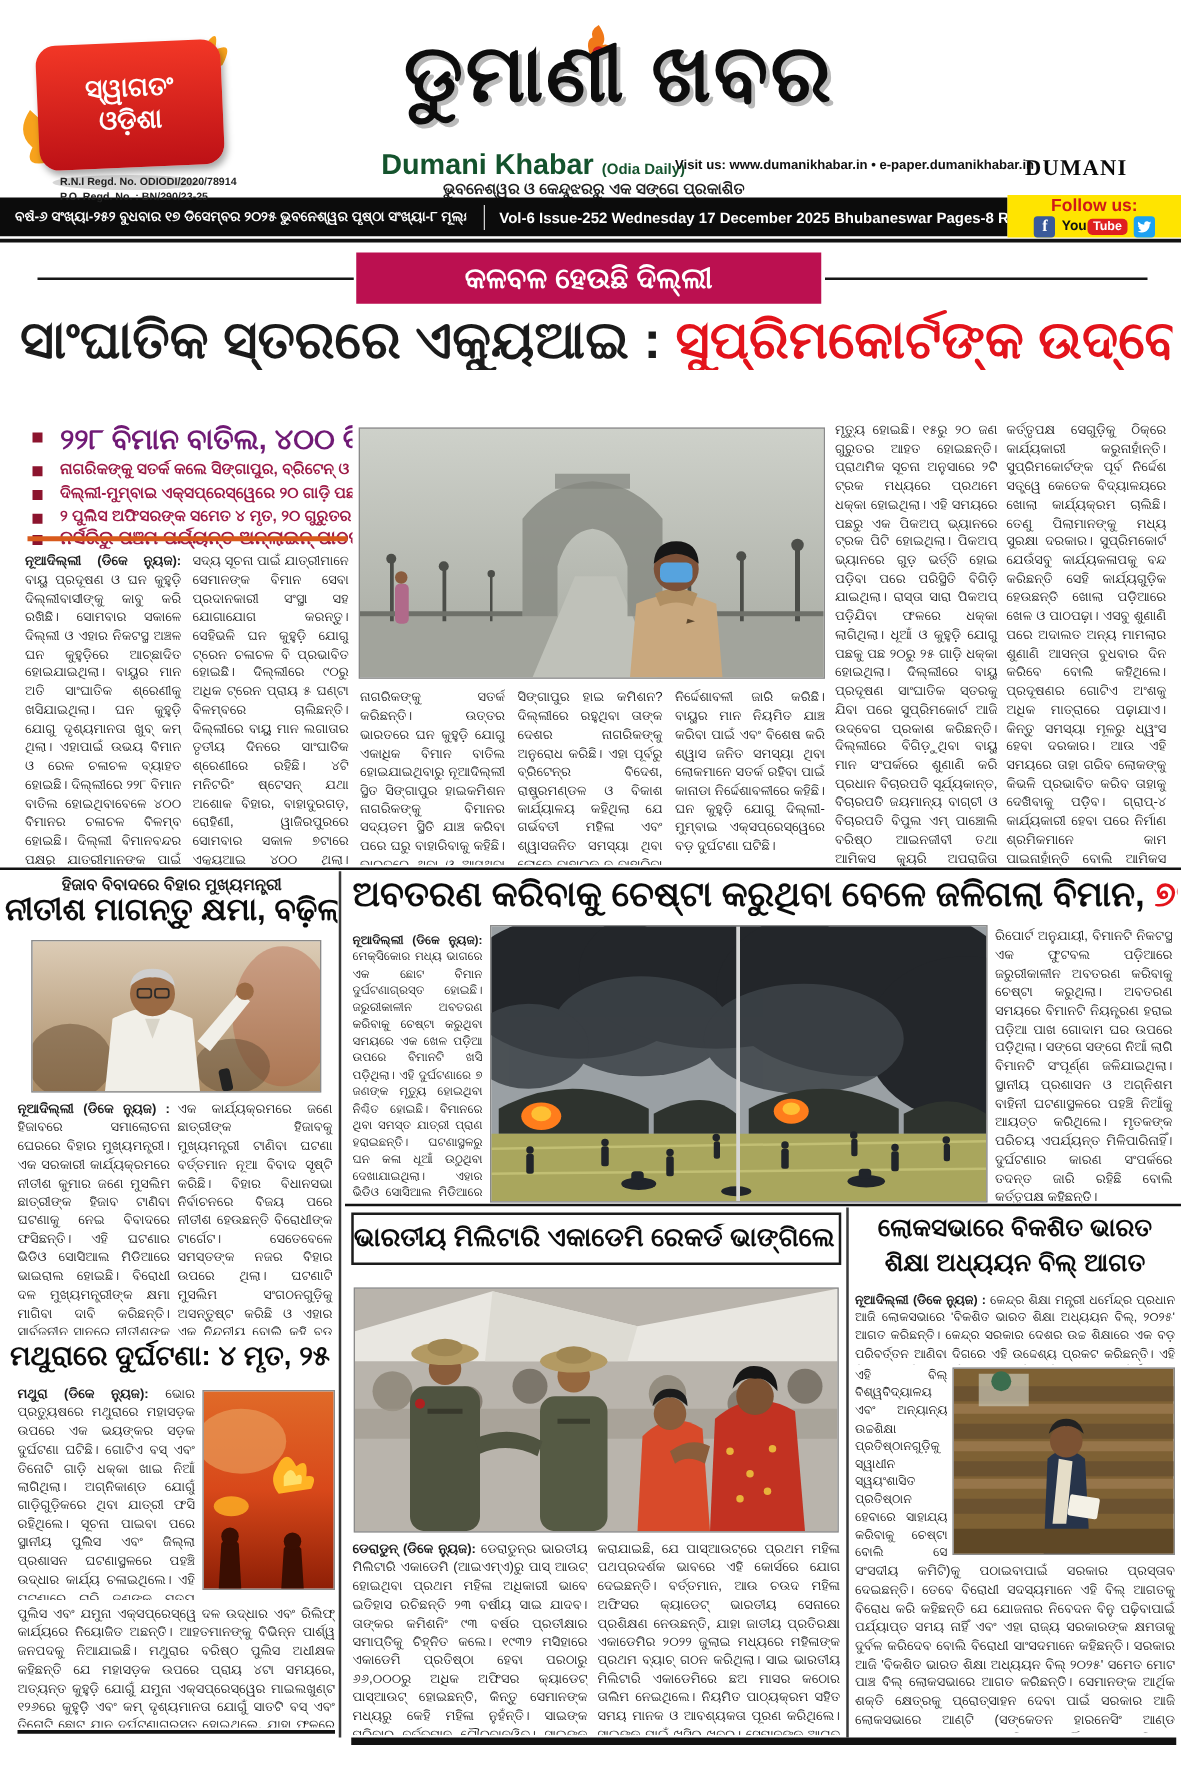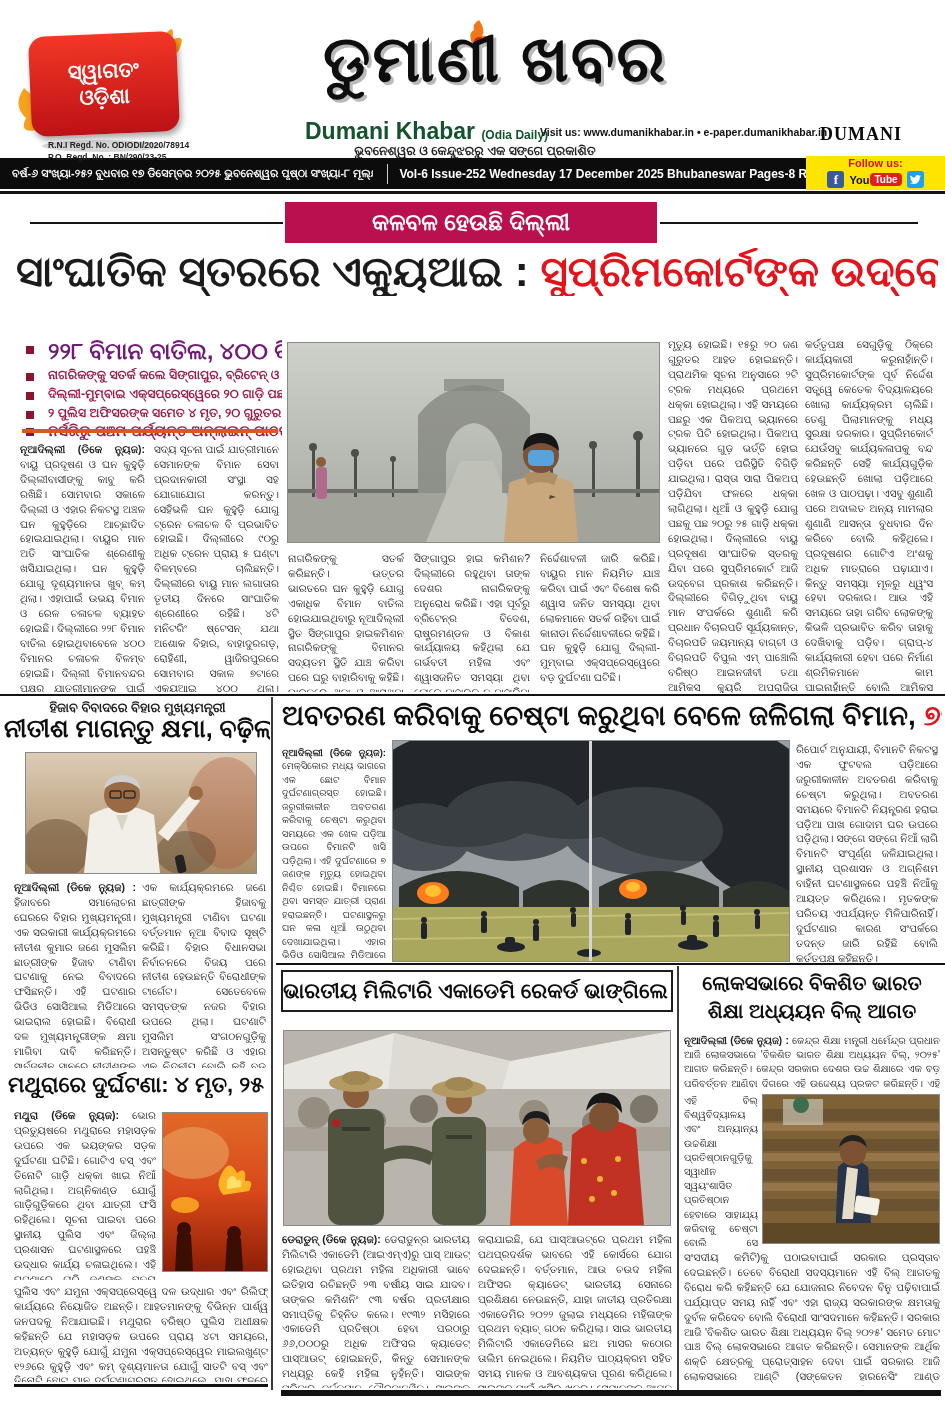--- a/index.html
+++ b/index.html
@@ -27,21 +27,21 @@
             color:#0d0d0d;text-align:center;text-shadow:3px 3px 0 #b9b9b9;white-space:nowrap;overflow:hidden;height:96px;}
   .mast-sub-en{left:305px;top:118px;font-size:23px;font-weight:bold;color:#14532d;}
   .mast-sub-suffix{font-size:12px;font-weight:bold;}
   .visit{left:540px;top:126px;font-size:10.5px;font-weight:bold;color:#111;}
   .published{left:300px;top:144px;width:350px;text-align:center;font-size:12.5px;font-weight:bold;color:#222;}
   .logo-wrap{left:803px;top:20px;width:108px;height:104px;}
   .logo-name{left:798px;top:124px;width:126px;text-align:center;font-family:"Liberation Serif","DejaVu Serif",serif;
              font-weight:bold;font-size:18px;letter-spacing:1px;color:#0a0a0a;}
   .follow-strip{left:806px;top:156px;width:139px;height:34px;background:#ffe400;z-index:4;
                 display:flex;flex-direction:column;align-items:center;justify-content:center;}
-  .follow-label{font-size:11px;font-weight:bold;color:#d01818;line-height:1;}
+  .follow-label{font-size:14px;font-weight:bold;color:#d01818;line-height:1;}
   .soc-row{display:flex;align-items:center;gap:5px;margin-top:2px;}
   .fb{width:17px;height:17px;background:#3a5a9a;border-radius:3px;color:#fff;font-weight:bold;
       font-size:13px;display:flex;align-items:center;justify-content:center;font-family:"Liberation Serif",serif;}
   .yt-you{font-weight:bold;font-size:11px;color:#111;}
   .yt-tube{background:#e02020;color:#fff;font-weight:bold;font-size:10px;border-radius:4px;padding:1px 4px;}
   .tw{width:17px;height:17px;background:#1da1f2;border-radius:3px;display:flex;align-items:center;justify-content:center;}
   .info-bar{left:0;top:158px;width:806px;height:31px;background:#0c0c0c;color:#fff;display:flex;align-items:center;}
   .info-odia{margin-left:12px;font-size:11px;font-weight:bold;white-space:nowrap;overflow:hidden;max-width:420px;}
   .info-sep{width:1px;height:20px;background:#cfcfcf;margin:0 12px 0 14px;}
   .info-en{font-size:12px;font-weight:bold;white-space:nowrap;overflow:hidden;}

